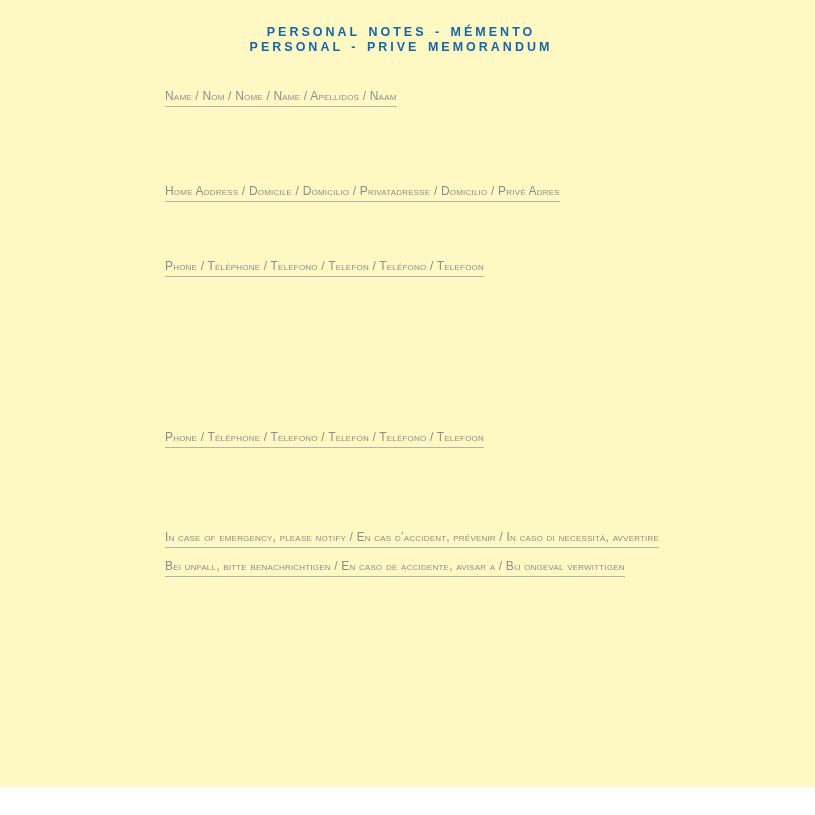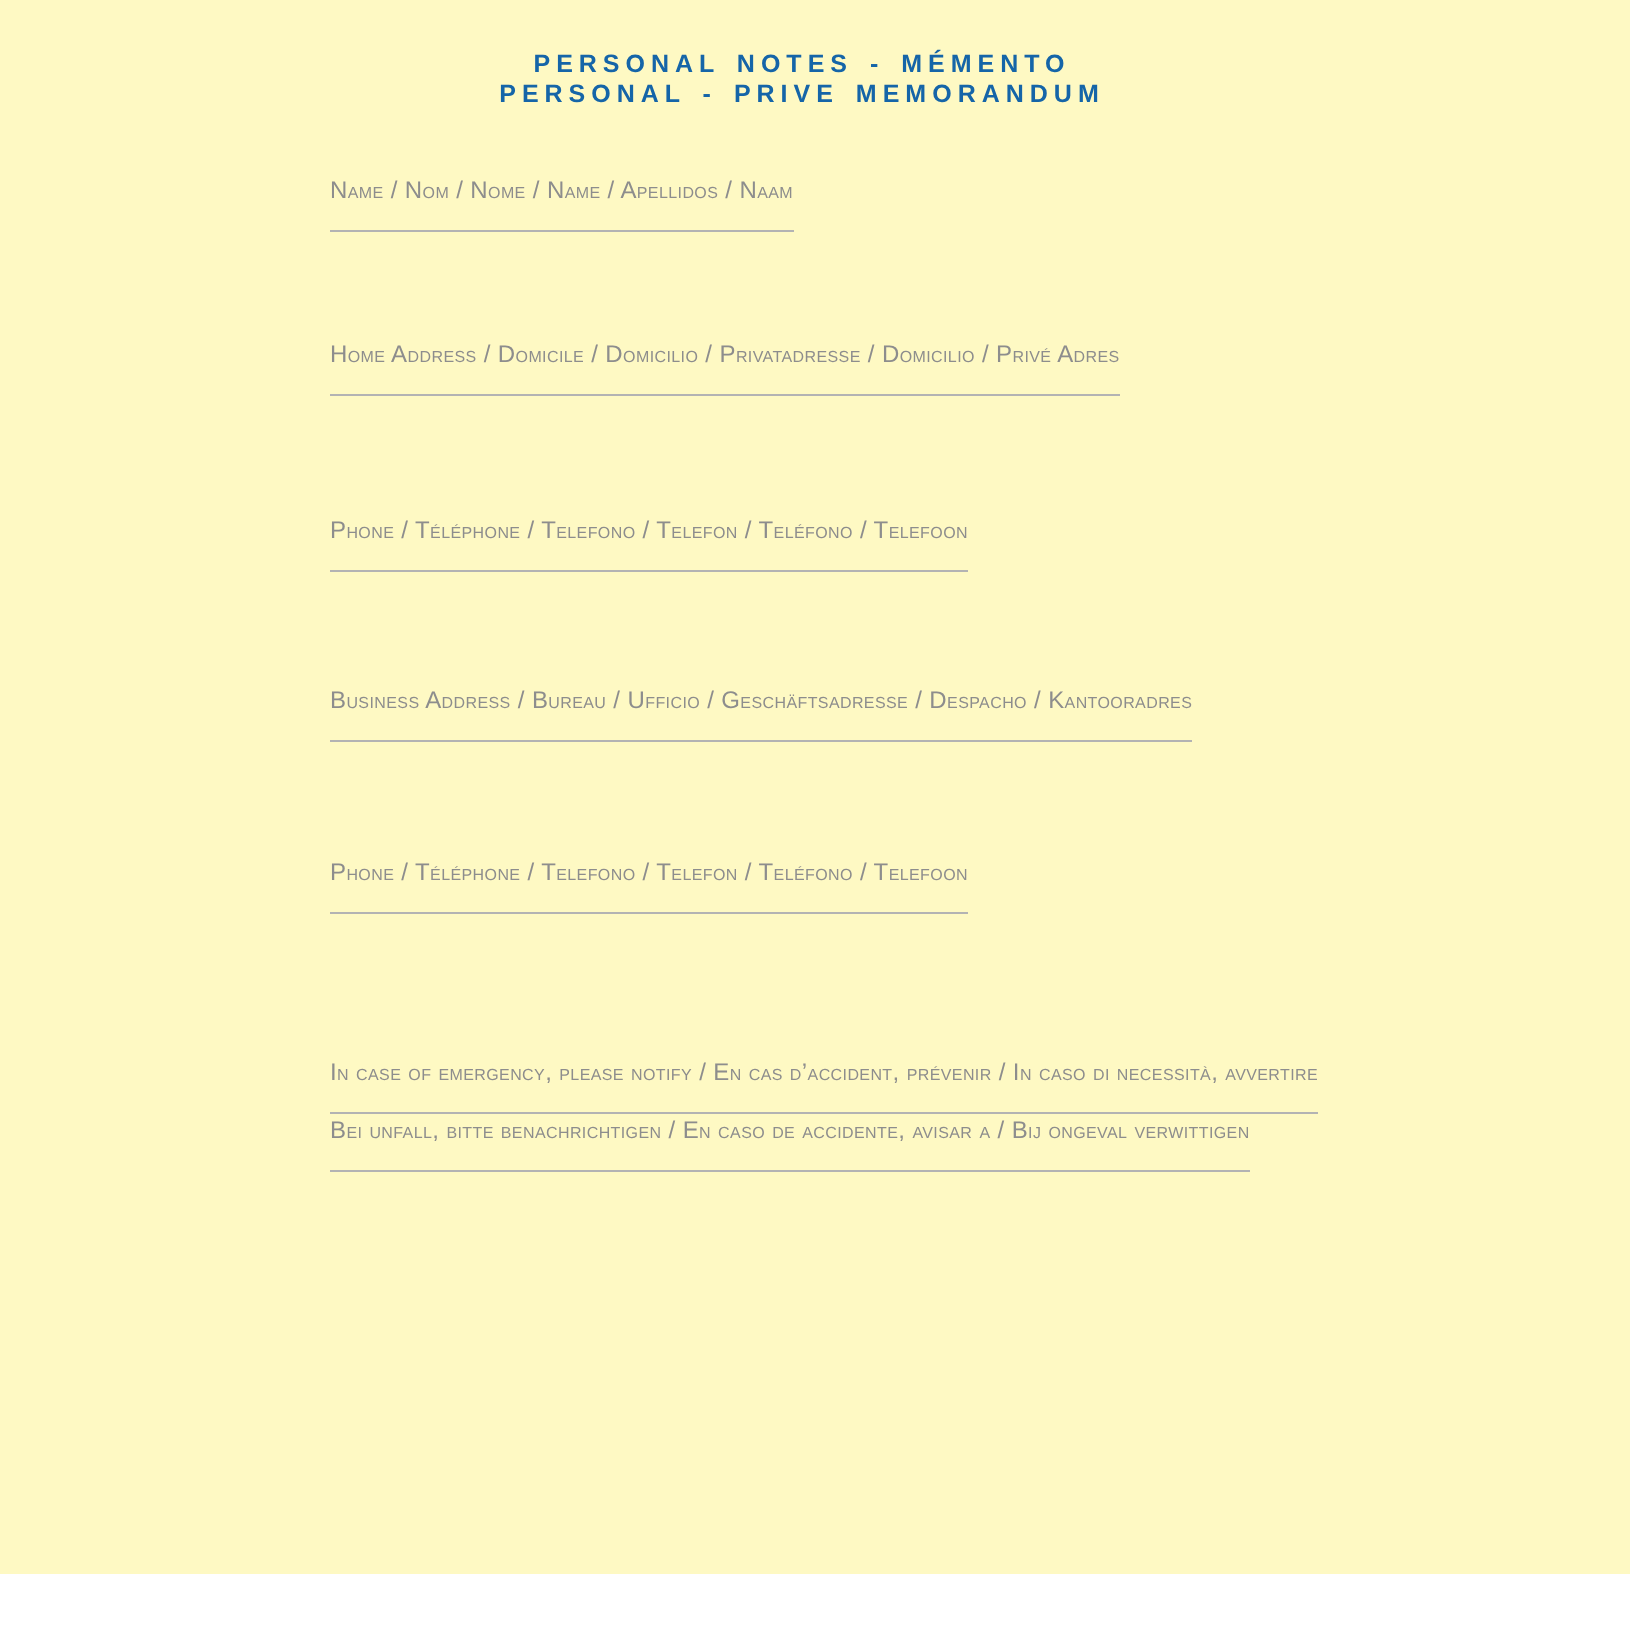--- a/index.html
+++ b/index.html
@@ -32,26 +32,26 @@
     position: absolute;
     left: 165px;
   }
   .field .label {
     display: inline-block;
     font-size: 12px;
     font-variant: small-caps;
     letter-spacing: 0.2px;
     color: #8d8d8d;
     line-height: 14px;
-    padding-bottom: 13px;
+    padding-bottom: 3px;
     border-bottom: 1px solid #b3b3b3;
     white-space: nowrap;
   }
   .f1 { top: 86px; }
-  .f2 { top: 168px; }
+  .f2 { top: 181px; }
   .f3 { top: 256px; }
   .f4 { top: 341px; }
   .f5 { top: 427px; }
   .f6 { top: 527px; }
   .f7 { top: 556px; text-decoration: underline; }
 </style>
 </head>
 <body>
 
 <div class="page">
@@ -66,23 +66,20 @@
   </div>
 
   <div class="field f2">
     <span class="label">Home Address / Domicile / Domicilio / Privatadresse / Domicilio / Privé Adres</span>
   </div>
 
   <div class="field f3">
     <span class="label">Phone / Téléphone / Telefono / Telefon / Teléfono / Telefoon</span>
   </div>
 
-  <div class="field f4">
-    <span class="label">Business Address / Bureau / Ufficio / Geschäftsadresse / Despacho / Kantooradres</span>
-  </div>
 
   <div class="field f5">
     <span class="label">Phone / Téléphone / Telefono / Telefon / Teléfono / Telefoon</span>
   </div>
 
   <div class="field f6">
     <span class="label">In case of emergency, please notify / En cas d’accident, prévenir / In caso di necessità, avvertire</span>
   </div>
 
   <div class="field f7">

